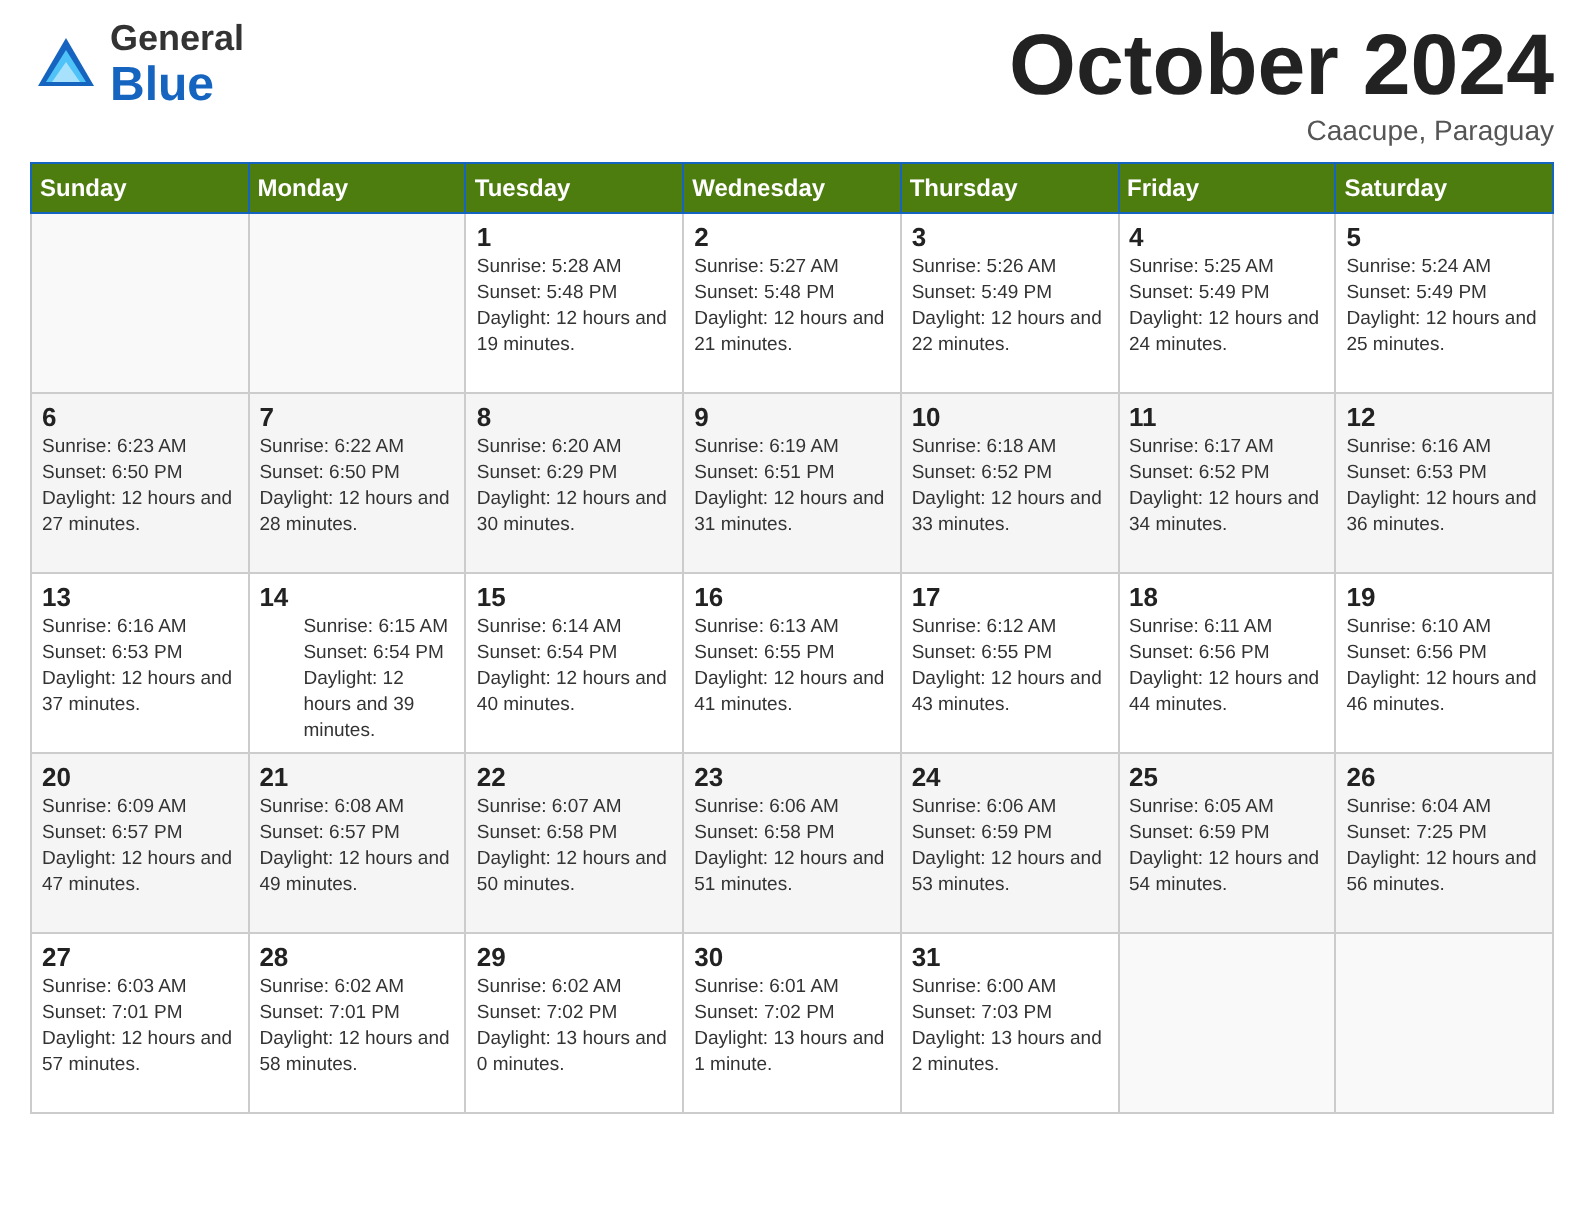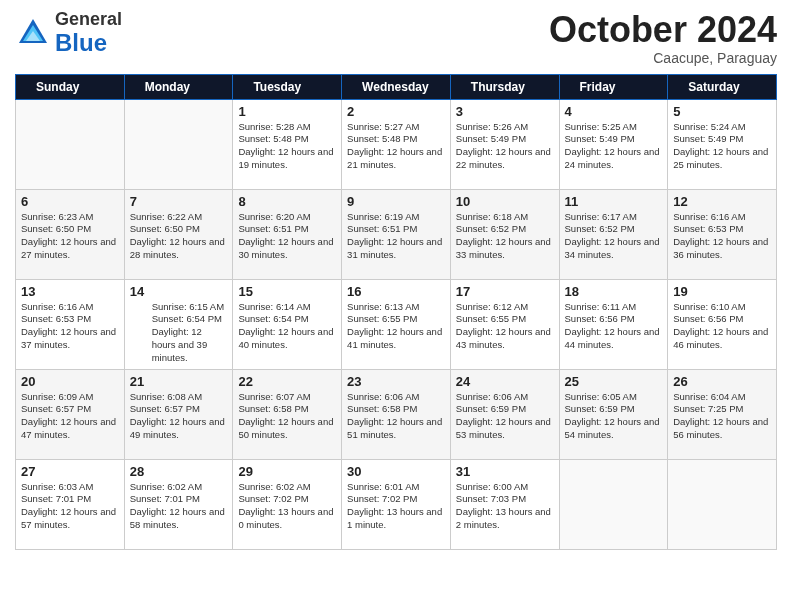--- a/index.html
+++ b/index.html
@@ -42,40 +42,40 @@
     }
     .logo-icon {
       width: 36px;
       height: 36px;
       margin-right: 4px;
     }
     .title-block {
       text-align: right;
     }
     .month-title {
-      font-size: 36px;
+      font-size: 43px;
       font-weight: bold;
       color: #222;
       line-height: 1.1;
     }
     .location {
       font-size: 14px;
       color: #555;
     }
     table {
       width: 100%;
       border-collapse: collapse;
       table-layout: fixed;
     }
     th {
-      background-color: #0f172a;
+      background-color: #4d7c0f;
       color: #fff;
       font-size: 12px;
       font-weight: bold;
-      padding: 5px 20px;
+      padding: 5px 4px;
       text-align: left;
       border: 1px solid #1565c0;
     }
     td {
       border: 1px solid #ccc;
       vertical-align: top;
       padding: 4px 5px;
       min-height: 80px;
       height: 90px;
       font-size: 10px;
@@ -182,21 +182,21 @@
           </td>
           <td>
             <span class="day-num">7</span>
             <div class="day-info" style="white-space: pre-line;">Sunrise: 6:22 AM
 Sunset: 6:50 PM
 Daylight: 12 hours and 28 minutes.</div>
           </td>
           <td>
             <span class="day-num">8</span>
             <div class="day-info" style="white-space: pre-line;">Sunrise: 6:20 AM
-Sunset: 6:51 PM
+Sunset: 6:29 PM
 Daylight: 12 hours and 30 minutes.</div>
           </td>
           <td>
             <span class="day-num">9</span>
             <div class="day-info" style="white-space: pre-line;">Sunrise: 6:19 AM
 Sunset: 6:51 PM
 Daylight: 12 hours and 31 minutes.</div>
           </td>
           <td>
             <span class="day-num">10</span>

